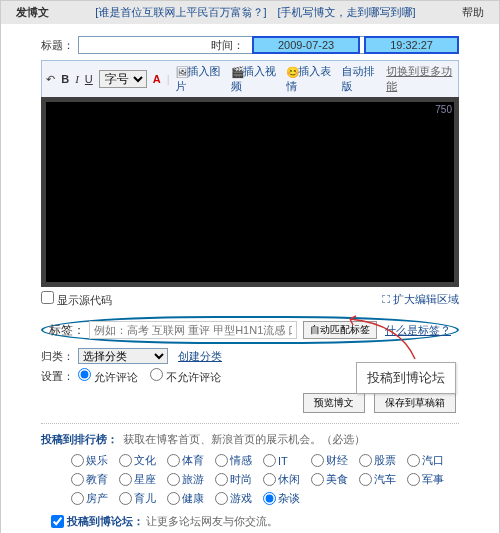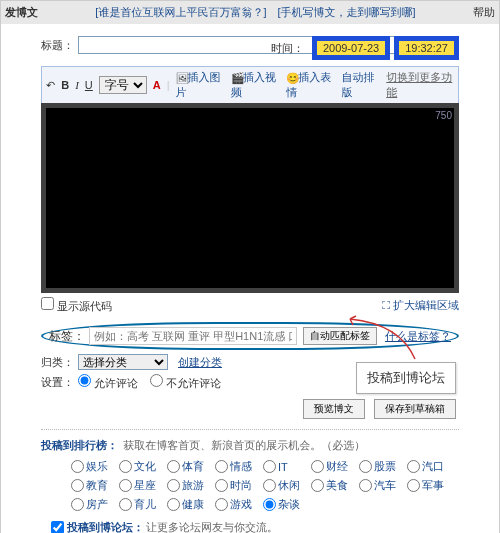--- a/index.html
+++ b/index.html
@@ -1,28 +1,28 @@
 <!DOCTYPE html>
 <html><head>
 <meta charset="utf-8">
 <style>
 * { box-sizing: border-box; margin: 0; padding: 0; }
 body { font-family: "SimSun", Arial, sans-serif; font-size: 12px; color: #333; background: #fff; width: 500px; }
 .page { border: 1px solid #ccc; width: 500px; padding: 0; }
-.header { background: #e8e8e8; padding: 4px 4px; display: flex; align-items: flex-start; font-size: 11px; }
+.header { background: #e8e8e8; padding: 4px 15px; display: flex; align-items: flex-start; font-size: 11px; }
 .header-title { font-weight: bold; }
 .header-links { flex: 1; text-align: center; color: #1a4b8e; }
 .header-links span { margin: 0 4px; }
 .header-help { color: #333; }
 .content { padding: 8px 40px 12px 40px; }
 .row { display: flex; align-items: center; margin: 4px 0; font-size: 11px; }
 .label { color: #333; margin-right: 4px; }
 .title-input { flex: 1; border: 1px solid #7f9db9; height: 18px; padding: 0 2px; }
 .time-row { font-size: 11px; justify-content: flex-end; margin-top: -22px; }
-.time-val { border: 5px solid #1d4ed8; padding: 1px 6px; margin-left: 4px; background: #fde047; }
+.time-val { border: 2px solid #1d4ed8; padding: 1px 24px; margin-left: 4px; background: #7dd3fc; }
 .toolbar { border: 1px solid #a8c0e0; border-bottom: none; background: #f0f4fa; padding: 3px 4px; display: flex; align-items: center; gap: 6px; font-size: 11px; margin-top: 6px; }
 .tb-btn { cursor: pointer; }
 .bold { font-weight: bold; }
 .ital { font-style: italic; font-family: serif; }
 .under { text-decoration: underline; }
 .fontsel { border: 1px solid #999; font-size: 12px; padding: 0 1px; }
 .color-a { color: #c00; font-weight: bold; }
 .sep { color: #ccc; }
 .tb-ico { width: 12px; height: 12px; display: inline-block; vertical-align: middle; }
 .tb-link { color: #1a4b8e; }

